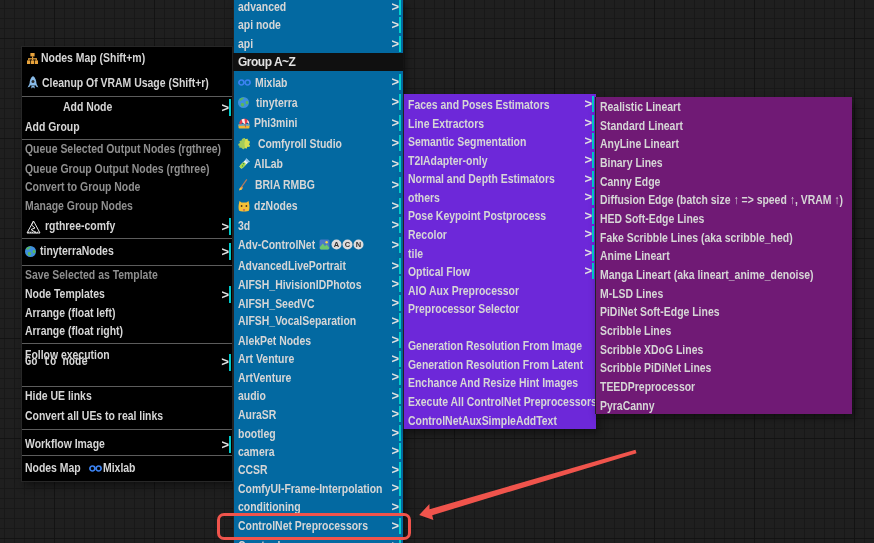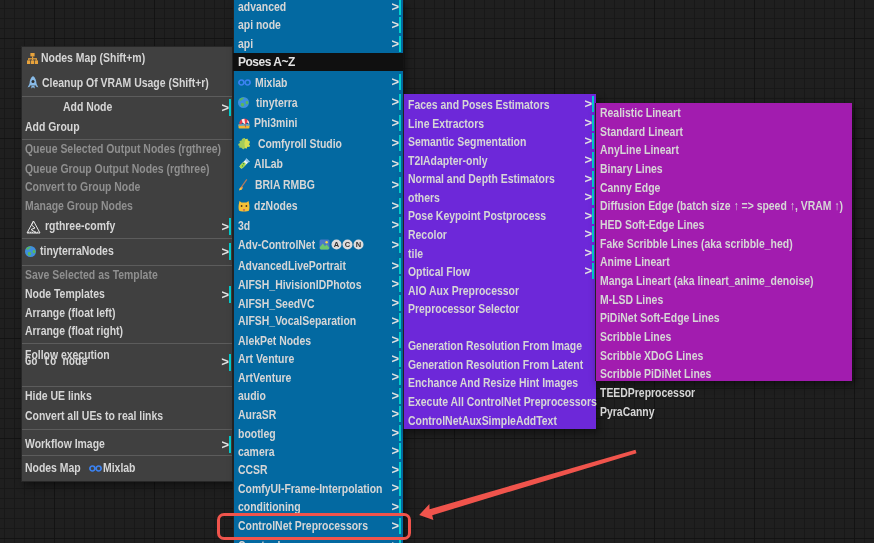--- a/index.html
+++ b/index.html
@@ -9,24 +9,24 @@
   background-image:
     linear-gradient(#131313 1px, transparent 1px),
     linear-gradient(90deg, #131313 1px, transparent 1px),
     linear-gradient(#181818 1px, transparent 1px),
     linear-gradient(90deg, #181818 1px, transparent 1px);
   background-size:100px 100px,100px 100px,10px 10px,10px 10px;
   background-position:0 38px,54px 0,0 8px,4px 0;
   position:relative;
 }
 .menu{position:absolute;box-sizing:border-box;font-weight:bold;font-size:12px;color:#d6d6d6;}
-#m1{left:21px;top:46px;width:212px;height:436px;background:#404040;box-shadow:inset 0 0 0 1px #272727, 3px 4px 8px rgba(0,0,0,.45);}
+#m1{left:21px;top:46px;width:212px;height:436px;background:#000000;box-shadow:inset 0 0 0 1px #272727, 3px 4px 8px rgba(0,0,0,.45);}
 #m2{left:233px;top:0;width:170px;height:543px;background:#0369a1;box-shadow:inset 1px 0 0 #232323, 3px 4px 8px rgba(0,0,0,.45);}
 #m3{left:403px;top:94px;width:193px;height:335px;background:#6d28d9;box-shadow:inset 1px 0 0 #232323, 3px 4px 8px rgba(0,0,0,.45);}
-#m4{left:595px;top:103px;width:257px;height:278px;background:#a21caf;box-shadow:inset 1px 0 0 #232323, 3px 4px 8px rgba(0,0,0,.45);}
+#m4{left:595px;top:97px;width:257px;height:317px;background:#701a75;box-shadow:inset 1px 0 0 #232323, 3px 4px 8px rgba(0,0,0,.45);}
 .r{position:absolute;left:2px;right:2px;height:19px;line-height:19px;padding-left:2px;white-space:nowrap;}
 .r .tx{vertical-align:middle;display:inline-block;transform:scaleX(0.87);transform-origin:0 50%;}
 .dis{color:#8f8f8f;}
 .sep{position:absolute;left:1px;right:1px;height:1px;background:#5c5c5c;}
 .ar{position:absolute;right:2px;top:0;bottom:0;color:#e2e2e2;font-size:13px;}
 .cy{position:absolute;right:0;top:1px;bottom:1px;width:2px;background:#00cfcf;}
 .ic{display:inline-block;vertical-align:middle;margin-right:4px;}
 #m2 .r,#m3 .r,#m4 .r{height:18px;line-height:18px;padding-left:3px;}
 .title{position:absolute;left:0;right:0;height:18px;line-height:18px;background:#101010;color:#e2e2e2;padding-left:5px;}
 #redbox{position:absolute;left:217px;top:513px;width:188px;height:20.5px;border:3px solid #f0544c;border-radius:7px;z-index:50;}
@@ -102,21 +102,21 @@
           <circle cx="3.4" cy="3.5" r="2.5"></circle>
           <circle cx="9.6" cy="3.5" r="2.5"></circle>
         </g>
       </svg><span class="tx">Mixlab</span></div>
 </div>
 
 <div class="menu" id="m2">
 <div class="r" style="top:-2.5px;"><span class="tx">advanced</span><span class="ar">&gt;</span><span class="cy"></span></div>
 <div class="r" style="top:15.5px;"><span class="tx">api node</span><span class="ar">&gt;</span><span class="cy"></span></div>
 <div class="r" style="top:34.5px;"><span class="tx">api</span><span class="ar">&gt;</span><span class="cy"></span></div>
-<div class="title" style="top:53px;letter-spacing:-0.5px;">Poses A~Z</div>
+<div class="title" style="top:53px;letter-spacing:-0.5px;">Group A~Z</div>
 <div class="r" style="top:73px;"><svg class="ic" width="13" height="7" viewBox="0 0 13 7">
         <g stroke="#3c82f0" stroke-width="1.7" fill="none">
           <circle cx="3.4" cy="3.5" r="2.5"></circle>
           <circle cx="9.6" cy="3.5" r="2.5"></circle>
         </g>
       </svg><span class="tx">Mixlab</span><span class="ar">&gt;</span><span class="cy"></span></div>
 <div class="r" style="top:93px;"><svg class="ic" width="11" height="11" viewBox="0 0 11 11">
         <circle cx="5.5" cy="5.5" r="5.5" fill="#3f8fdd"></circle>
         <path fill="#58b85c" d="M1.2 2.6 C2.4 1 4.6 0.4 6 1 C5.2 2.2 4.4 2.6 3.4 3.4 C2.6 4 1.8 4.2 1.2 2.6 Z M3.2 6.2 C4.4 5.6 5.8 6 6.2 7 C6.6 8 5.8 9.4 4.8 9.6 C3.6 9.8 2.6 8.8 2.8 7.6 Z M8 4.2 C9 3.8 10.2 4.4 10.4 5.4 C10.6 6.6 9.6 7.4 8.6 7.2 C7.6 7 7.2 5 8 4.2 Z"></path>
       </svg><span class="tx">&nbsp;tinyterra</span><span class="ar">&gt;</span><span class="cy"></span></div>

